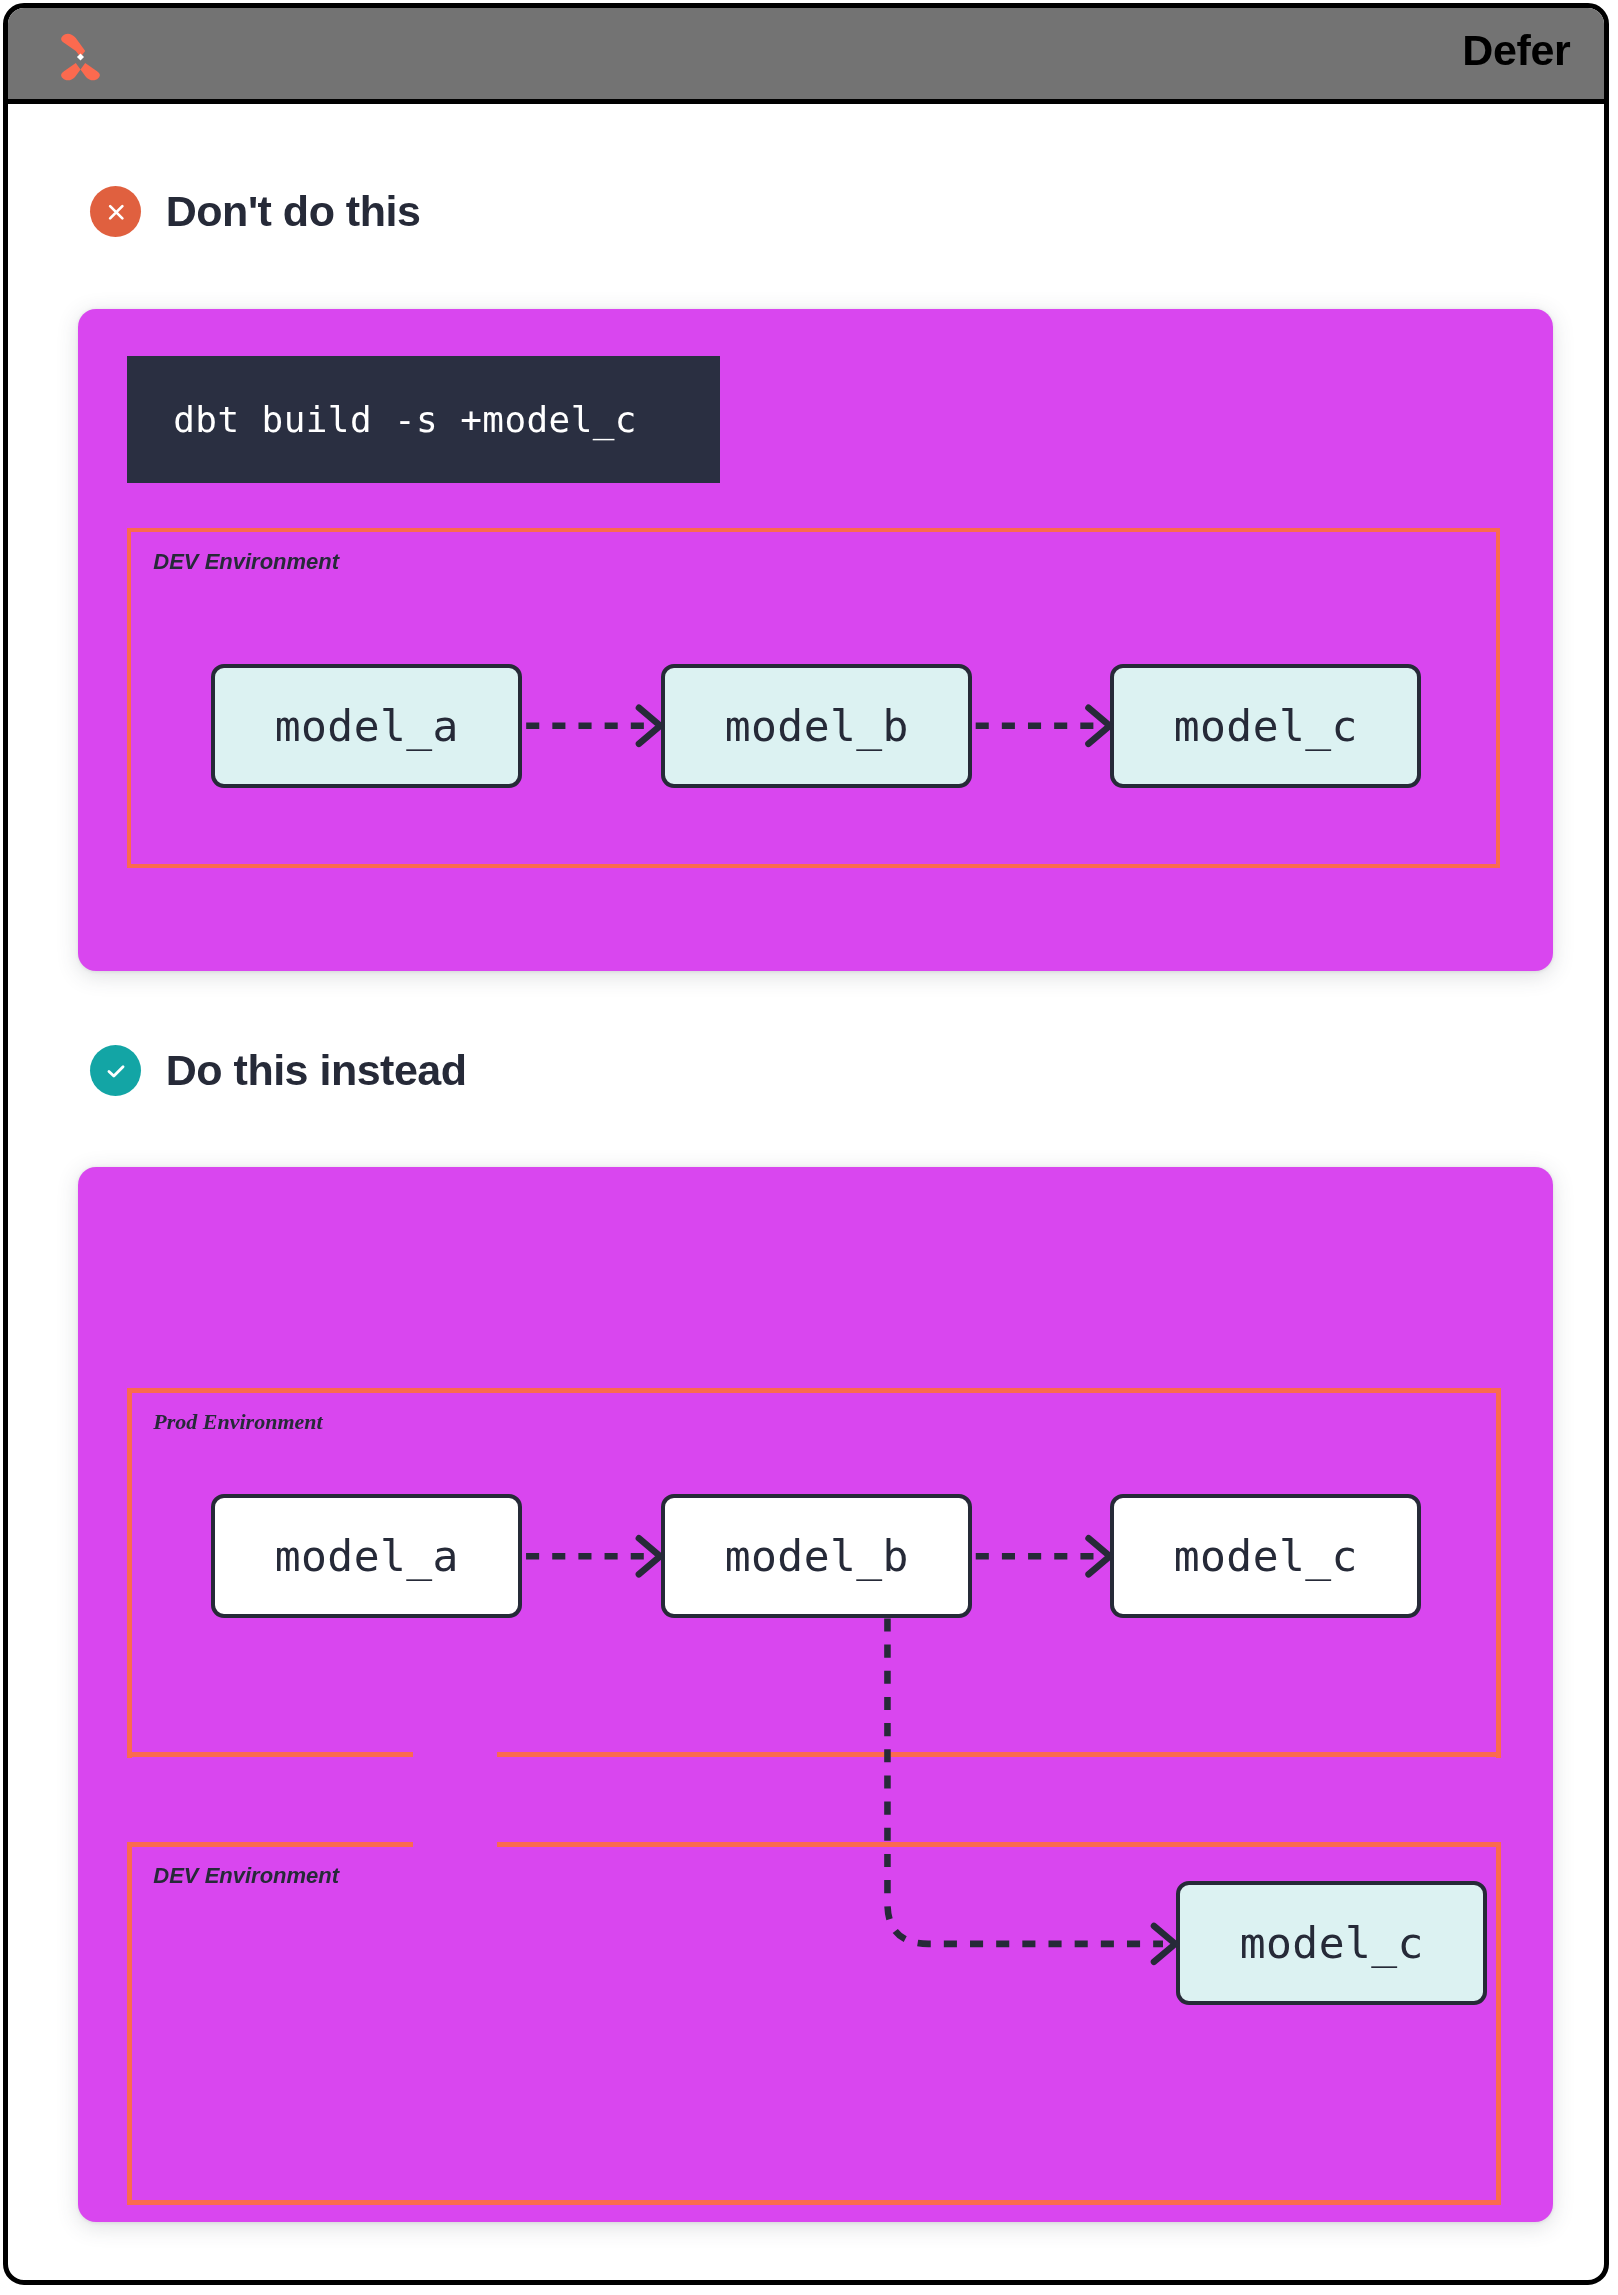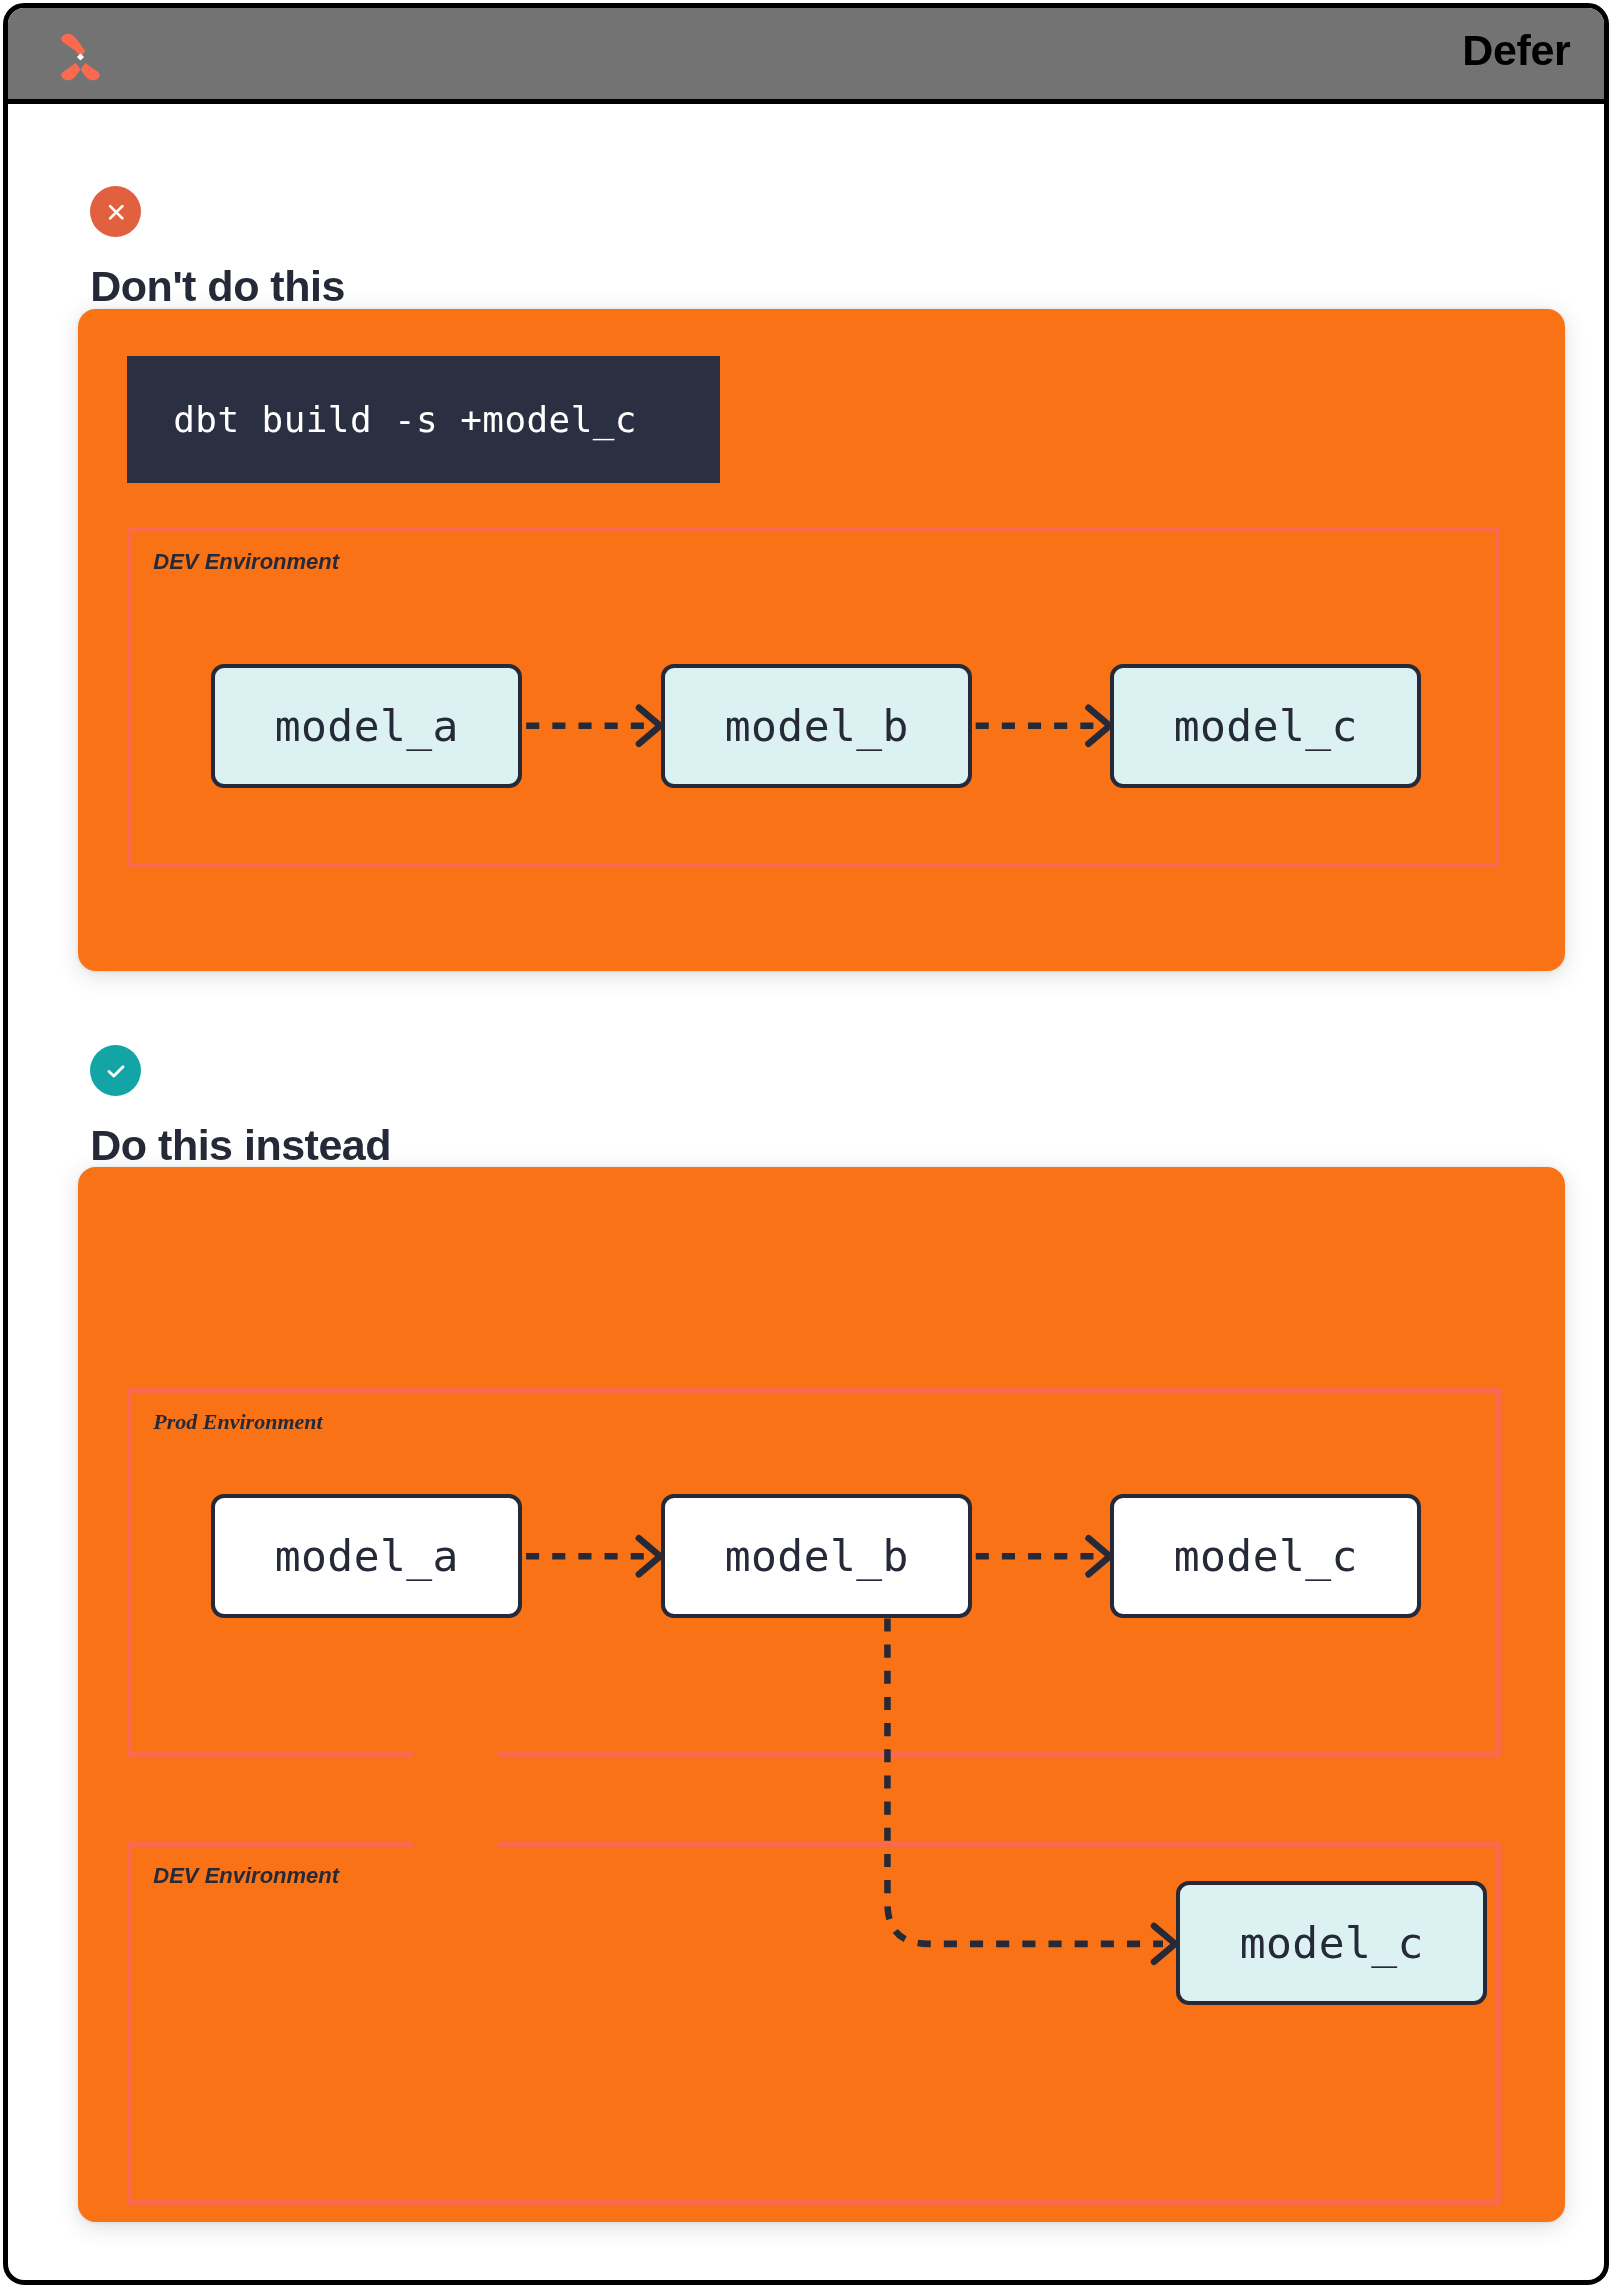--- a/index.html
+++ b/index.html
@@ -53,24 +53,23 @@
     font-weight: 700;
     color: #000000;
     letter-spacing: -0.4px;
     line-height: 59px;
   }
 
   
   .section-head {
     position: absolute;
     display: flex;
-    align-items: flex-start;
+    align-items: center;
     gap: 24.5px;
     left: 82px;
-    flex-direction: column;
   }
   .badge {
     width: 51px;
     height: 51px;
     border-radius: 50%;
     display: flex;
     align-items: center;
     justify-content: center;
     flex: 0 0 auto;
   }
@@ -81,24 +80,23 @@
     font-size: 43px;
     font-weight: 700;
     color: #262a38;
     letter-spacing: -0.5px;
     white-space: nowrap;
   }
 
   
   .card {
     position: absolute;
-    background: #f97316;
+    background: #d946ef;
     border-radius: 18px;
     box-shadow: 0 4.9px 21px rgba(60,64,80,0.17), 0 0.8px 3.3px rgba(60,64,80,0.10);
-    padding-left: 12px;
   }
 
   
   .code {
     position: absolute;
     background: #2a2f41;
     color: #ffffff;
     font-family: "DejaVu Sans Mono", monospace;
     font-size: 36px;
     display: flex;

